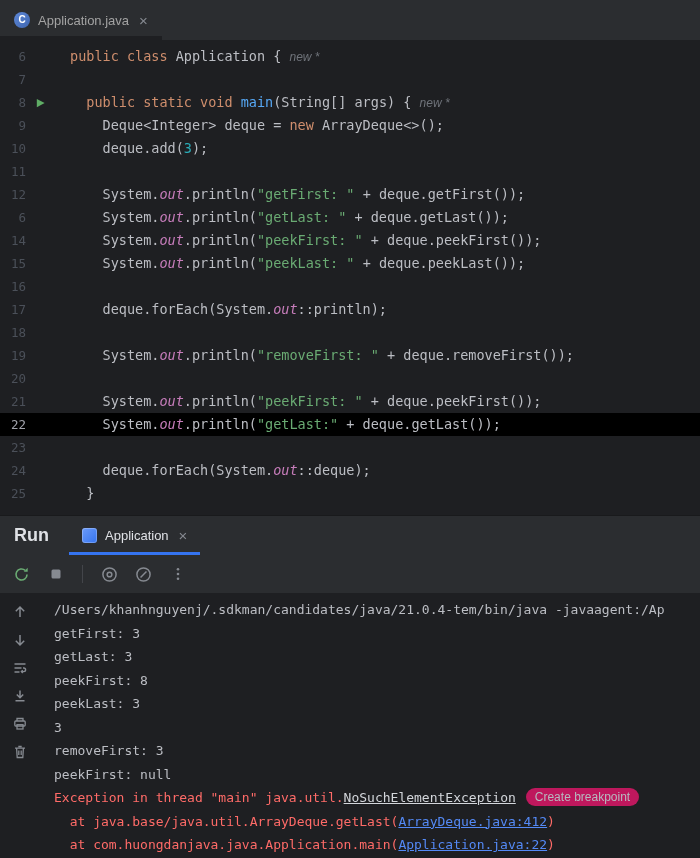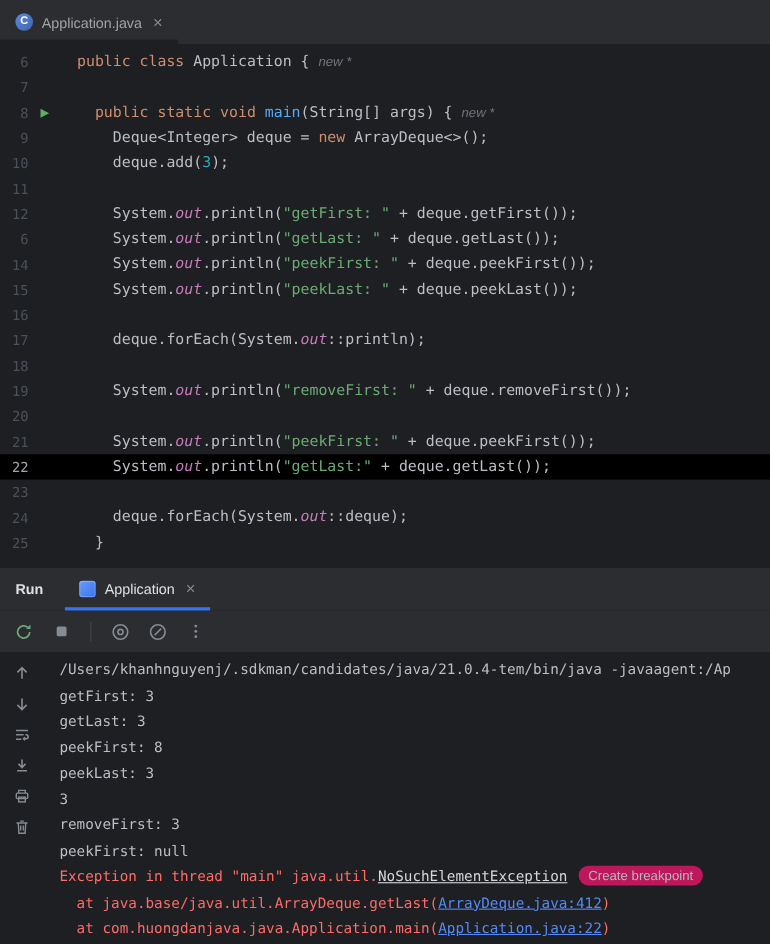--- a/index.html
+++ b/index.html
@@ -25,21 +25,21 @@
   pre.codeline{margin:0;font:13.5px/23px "DejaVu Sans Mono",monospace;color:#bcbec4;white-space:pre;}
   .t-pl{color:#bcbec4;}
   .t-kw{color:#cf8e6d;}
   .t-fn{color:#56a8f5;}
   .t-st{color:#6aab73;}
   .t-fd{color:#c77dbb;font-style:italic;}
   .t-nm{color:#2aacb8;}
   .t-in{font:italic 12px/23px "Liberation Sans",sans-serif;color:#6f737a;}
   
   .runbar{height:40px;background:#2b2d30;border-top:1px solid #191a1c;display:flex;align-items:stretch;box-sizing:border-box;}
-  .run-title{display:flex;align-items:center;padding:0 20px 0 14px;color:#dfe1e5;font-size:13px;font-weight:600;}
+  .run-title{display:flex;align-items:center;padding:0 20px 0 14px;color:#dfe1e5;font-size:18px;font-weight:600;}
   .rtab{display:flex;align-items:center;gap:8px;padding:16px 13px;position:relative;color:#dfe1e5;font-size:13px;cursor:pointer;}
   .rtab::after{content:"";position:absolute;left:0;right:0;bottom:0;height:3px;background:#3574f0;}
   .app-icon{width:15px;height:15px;border-radius:3px;background:linear-gradient(135deg,#6b9bfa,#3574f0);
     box-shadow:inset 0 0 0 1px rgba(255,255,255,.25);flex:none;}
   
   .runtoolbar{height:38px;background:#2b2d30;display:flex;align-items:center;gap:15px;padding-left:12px;}
   .tbicon{width:19px;height:19px;display:flex;align-items:center;justify-content:center;cursor:pointer;}
   .tb-sep{width:1px;height:18px;background:#43454a;margin:0 2px;}
   
   .console-wrap{display:flex;height:270px;background:#1e1f22;}

